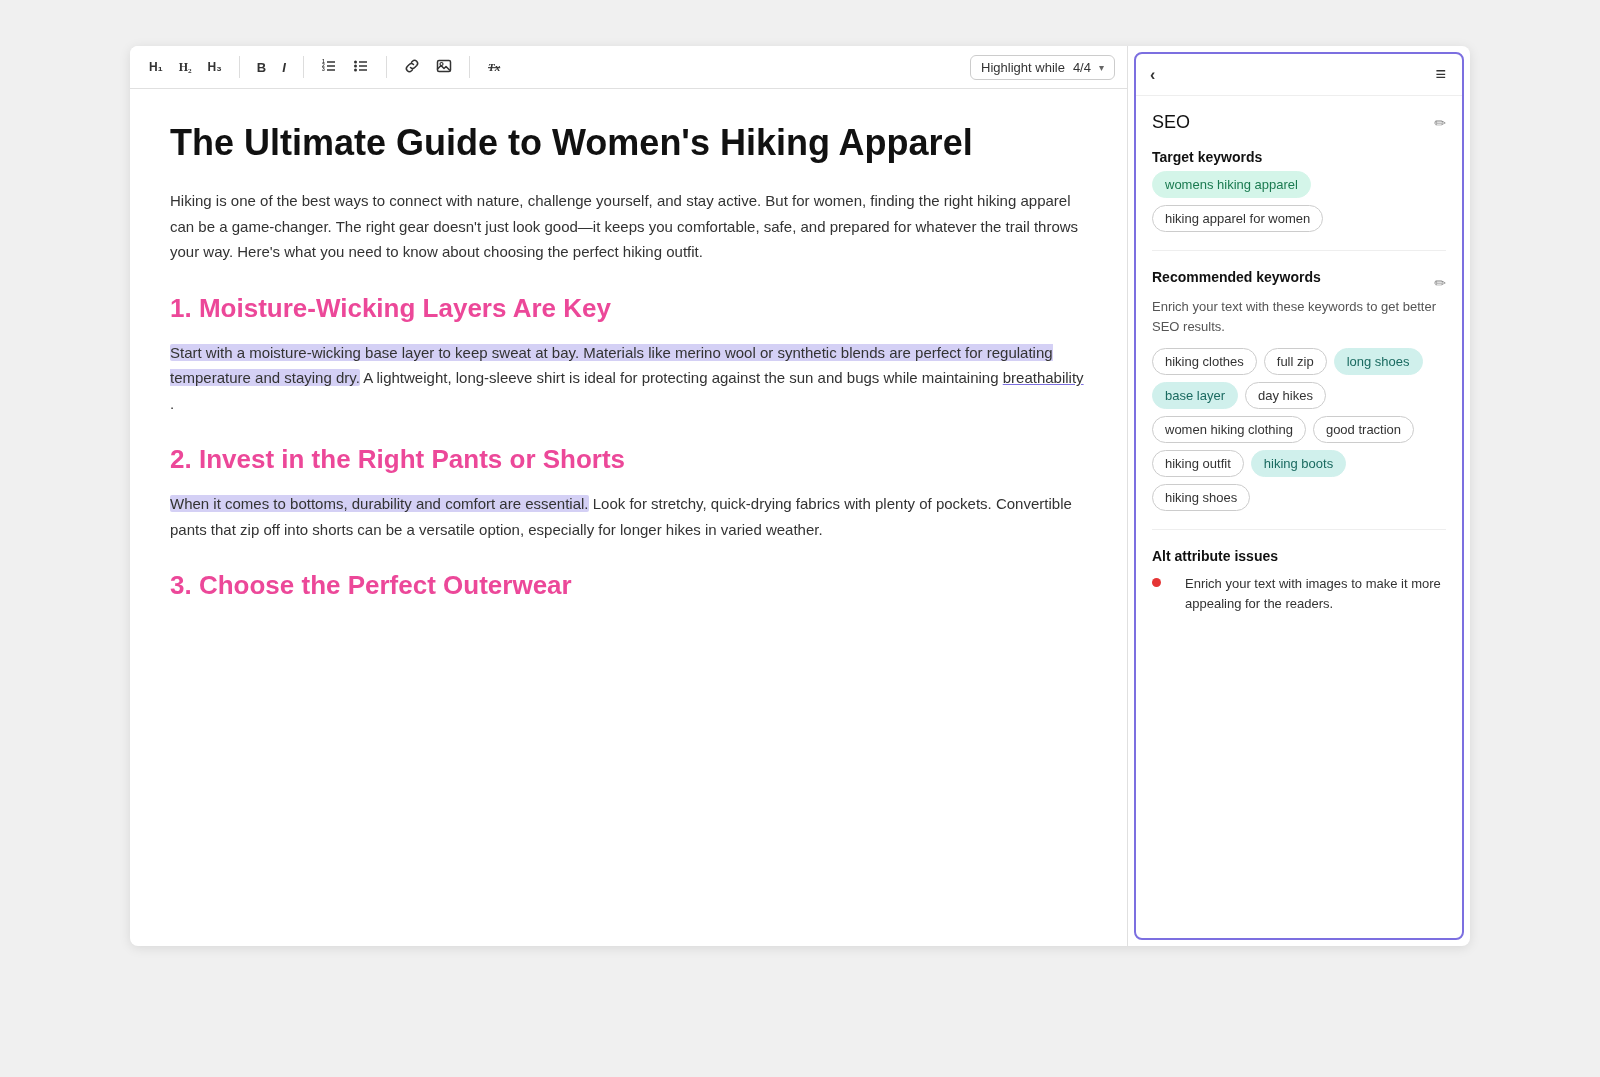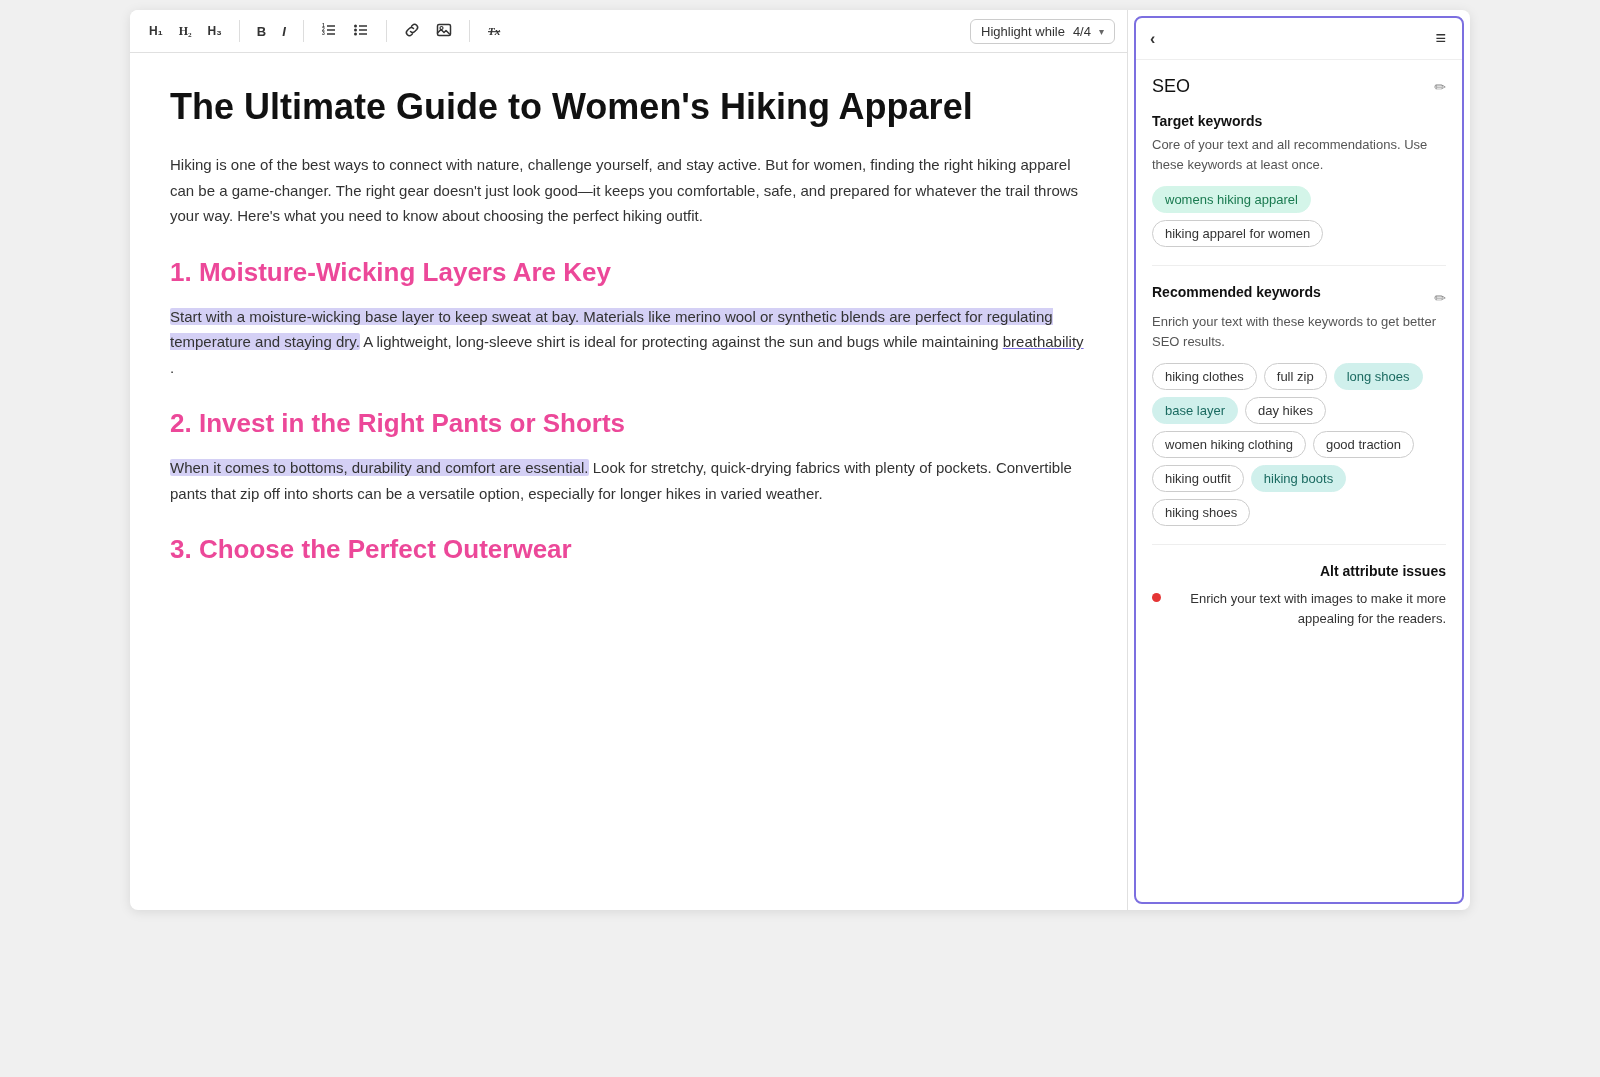--- a/index.html
+++ b/index.html
@@ -13,20 +13,21 @@
       padding: 10px;
     }
     .app-container {
       display: flex;
       width: 1340px;
       min-height: 900px;
       background: #fff;
       border-radius: 8px;
       overflow: hidden;
       box-shadow: 0 2px 12px rgba(0,0,0,0.1);
+      margin-top: 36px;
     }
 
     
     .editor-panel {
       flex: 1;
       display: flex;
       flex-direction: column;
       border-right: 1px solid #e0e0e0;
     }
     .toolbar {
@@ -220,32 +221,31 @@
       margin: 18px 0;
     }
     .recommended-header {
       display: flex;
       align-items: flex-end;
       justify-content: space-between;
       margin-bottom: 6px;
     }
     .alt-attribute-section {
       margin-top: 4px;
-      text-align: right;
     }
     .alt-title {
       font-size: 14px;
       font-weight: 700;
       color: #111;
       margin-bottom: 10px;
     }
     .alt-item {
       display: flex;
       align-items: flex-start;
-      gap: 12px;
+      gap: 24px;
       font-size: 13px;
       color: #333;
       line-height: 1.5;
     }
     .red-dot {
       width: 9px;
       height: 9px;
       border-radius: 50%;
       background: #e53535;
       margin-top: 4px;
@@ -353,21 +353,20 @@
     </div>
 
     <div class="seo-panel-body">
 
       <div class="seo-panel-title">
         <span>SEO</span>
         <span class="edit-icon">✏</span>
       </div>
 
       <div class="section-title">Target keywords</div>
-      <div class="section-desc">Core of your text and all recommendations. Use these keywords at least once.</div>
       <div class="keyword-tags">
         <span class="tag green">womens hiking apparel</span>
         <span class="tag">hiking apparel for women</span>
       </div>
 
       <div class="divider"></div>
 
       <div class="recommended-header">
         <div class="section-title">Recommended keywords</div>
         <span class="edit-icon">✏</span>

